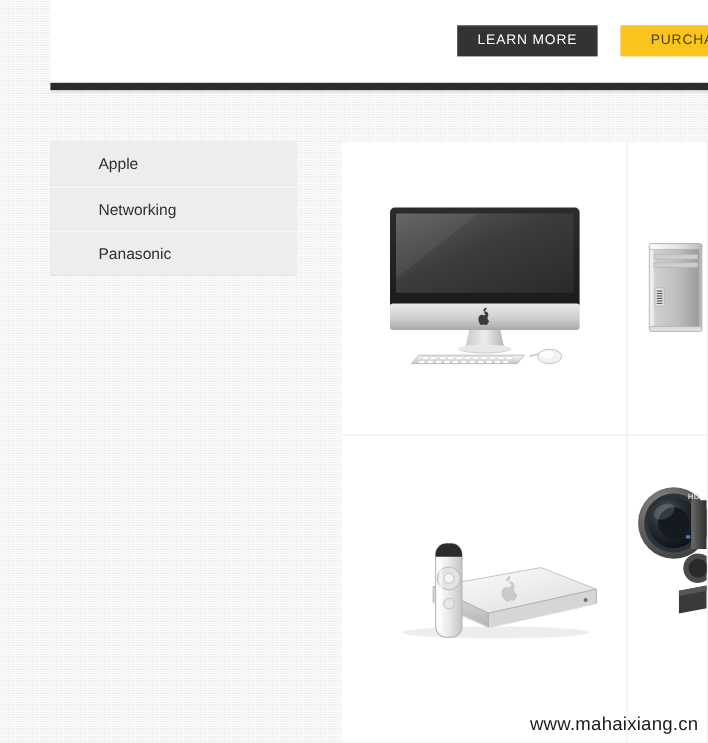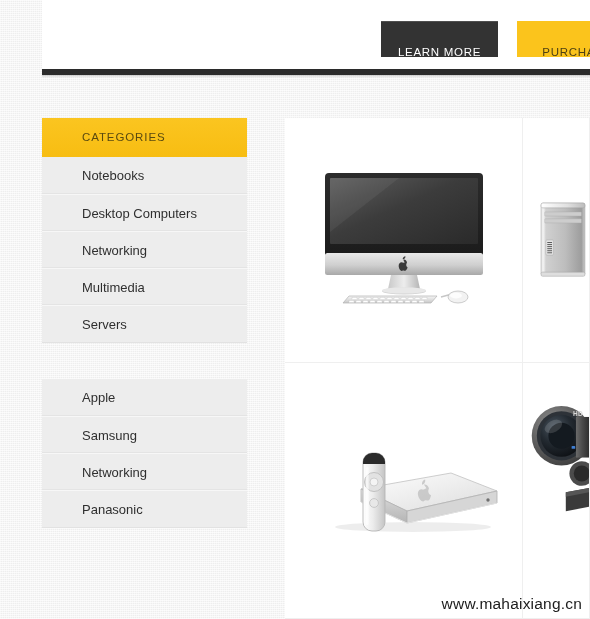--- a/index.html
+++ b/index.html
@@ -45,21 +45,21 @@
     left: 339px;
     top: 21px;
     display: flex;
     gap: 19px;
     align-items: flex-start;
   }
 
   .btn {
     height: 26px;
     line-height: 26px;
-    padding: 18px 17px;
+    padding: 0 17px;
     font-size: 11.5px;
     letter-spacing: 0.7px;
     white-space: nowrap;
     text-align: center;
     border: none;
     cursor: pointer;
     font-family: "Liberation Sans", sans-serif;
   }
 
   .btn-dark {
@@ -198,35 +198,24 @@
     <div class="banner-buttons">
       <button class="btn btn-dark">LEARN MORE</button>
       <button class="btn btn-yellow">PURCHASE</button>
     </div>
   </div>
   <div class="banner-rule"></div>
   <div class="banner-rule-shadow"></div>
 
   <div class="sidebar">
 
-    <div class="widget">
-      <div class="widget-head">CATEGORIES</div>
-      <div class="widget-list">
-        <div class="widget-item">Notebooks</div>
-        <div class="widget-item">Desktop Computers</div>
-        <div class="widget-item">Networking</div>
-        <div class="widget-item">Multimedia</div>
-        <div class="widget-item">Servers</div>
-      </div>
-    </div>
 
     <div class="widget">
       <div class="widget-list">
         <div class="widget-item">Apple</div>
-        <div class="widget-item">Samsung</div>
         <div class="widget-item">Networking</div>
         <div class="widget-item">Panasonic</div>
       </div>
     </div>
 
   </div>
 
   <div class="products">
     <div class="prod-grid">
 

